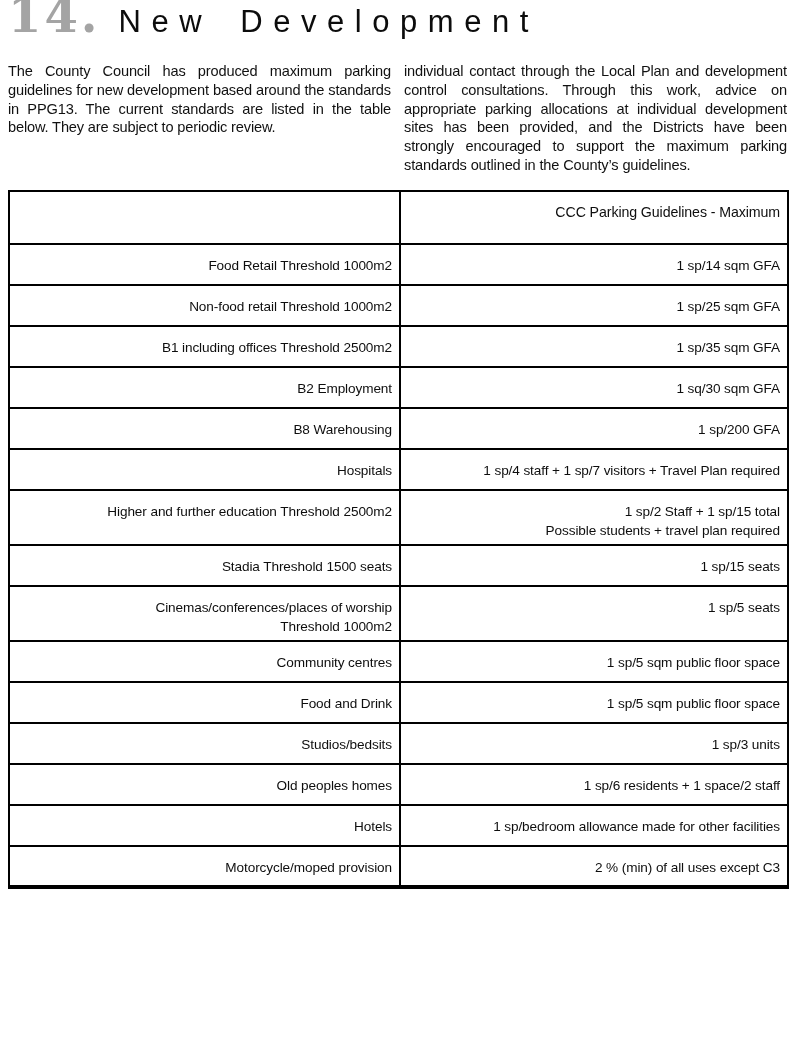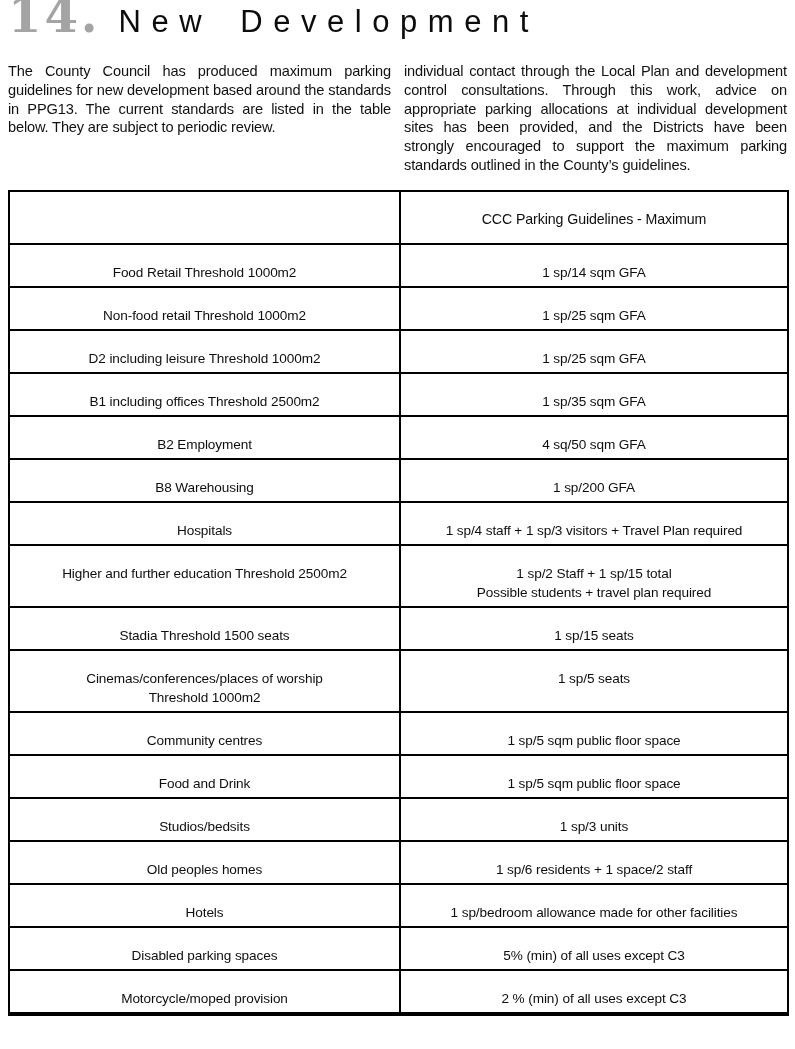--- a/index.html
+++ b/index.html
@@ -72,26 +72,26 @@
     margin-top: 15px;
     border: 2px solid #000;
     border-bottom-width: 4px;
   }
   table.guidelines col.c-use   { width: 391px; }
   table.guidelines col.c-guide { width: 388px; }
   table.guidelines th,
   table.guidelines td {
     border: 2px solid #000;
     vertical-align: top;
-    text-align: center;
+    text-align: right;
     font-weight: 400;
     font-size: 13.6px;
     line-height: 19px;
     letter-spacing: -0.1px;
-    padding: 18px 7px 4px 7px;
+    padding: 11px 7px 4px 7px;
     white-space: pre-line;
     overflow: hidden;
     color: #0e0e0e;
   }
   tr.header-row { height: 53px; }
   tr.data-row   { height: 41px; }
   table.guidelines th {
     font-size: 14.2px;
   }
 </style>
@@ -126,38 +126,34 @@
       </tr>
       <tr class="data-row">
         <td>Food Retail Threshold 1000m2</td>
         <td>1 sp/14 sqm GFA</td>
       </tr>
       <tr class="data-row">
         <td>Non-food retail Threshold 1000m2</td>
         <td>1 sp/25 sqm GFA</td>
       </tr>
       <tr class="data-row">
-        <td>D2 including leisure Threshold 1000m2</td>
-        <td>1 sp/25 sqm GFA</td>
-      </tr>
-      <tr class="data-row">
         <td>B1 including offices Threshold 2500m2</td>
         <td>1 sp/35 sqm GFA</td>
       </tr>
       <tr class="data-row">
         <td>B2 Employment</td>
-        <td>4 sq/50 sqm GFA</td>
+        <td>1 sq/30 sqm GFA</td>
       </tr>
       <tr class="data-row">
         <td>B8 Warehousing</td>
         <td>1 sp/200 GFA</td>
       </tr>
       <tr class="data-row">
         <td>Hospitals</td>
-        <td>1 sp/4 staff + 1 sp/3 visitors + Travel Plan required</td>
+        <td>1 sp/4 staff + 1 sp/7 visitors + Travel Plan required</td>
       </tr>
       <tr class="data-row">
         <td>Higher and further education Threshold 2500m2</td>
         <td>1 sp/2 Staff + 1 sp/15 total
 Possible students + travel plan required</td>
       </tr>
       <tr class="data-row">
         <td>Stadia Threshold 1500 seats</td>
         <td>1 sp/15 seats</td>
       </tr>
@@ -180,23 +176,19 @@
       </tr>
       <tr class="data-row">
         <td>Old peoples homes</td>
         <td>1 sp/6 residents + 1 space/2 staff</td>
       </tr>
       <tr class="data-row">
         <td>Hotels</td>
         <td>1 sp/bedroom allowance made for other facilities</td>
       </tr>
       <tr class="data-row">
-        <td>Disabled parking spaces</td>
-        <td>5% (min) of all uses except C3</td>
-      </tr>
-      <tr class="data-row">
         <td>Motorcycle/moped provision</td>
         <td>2 % (min) of all uses except C3</td>
       </tr>
     </tbody>
   </table>
 
 </div>
 
 </body></html>

